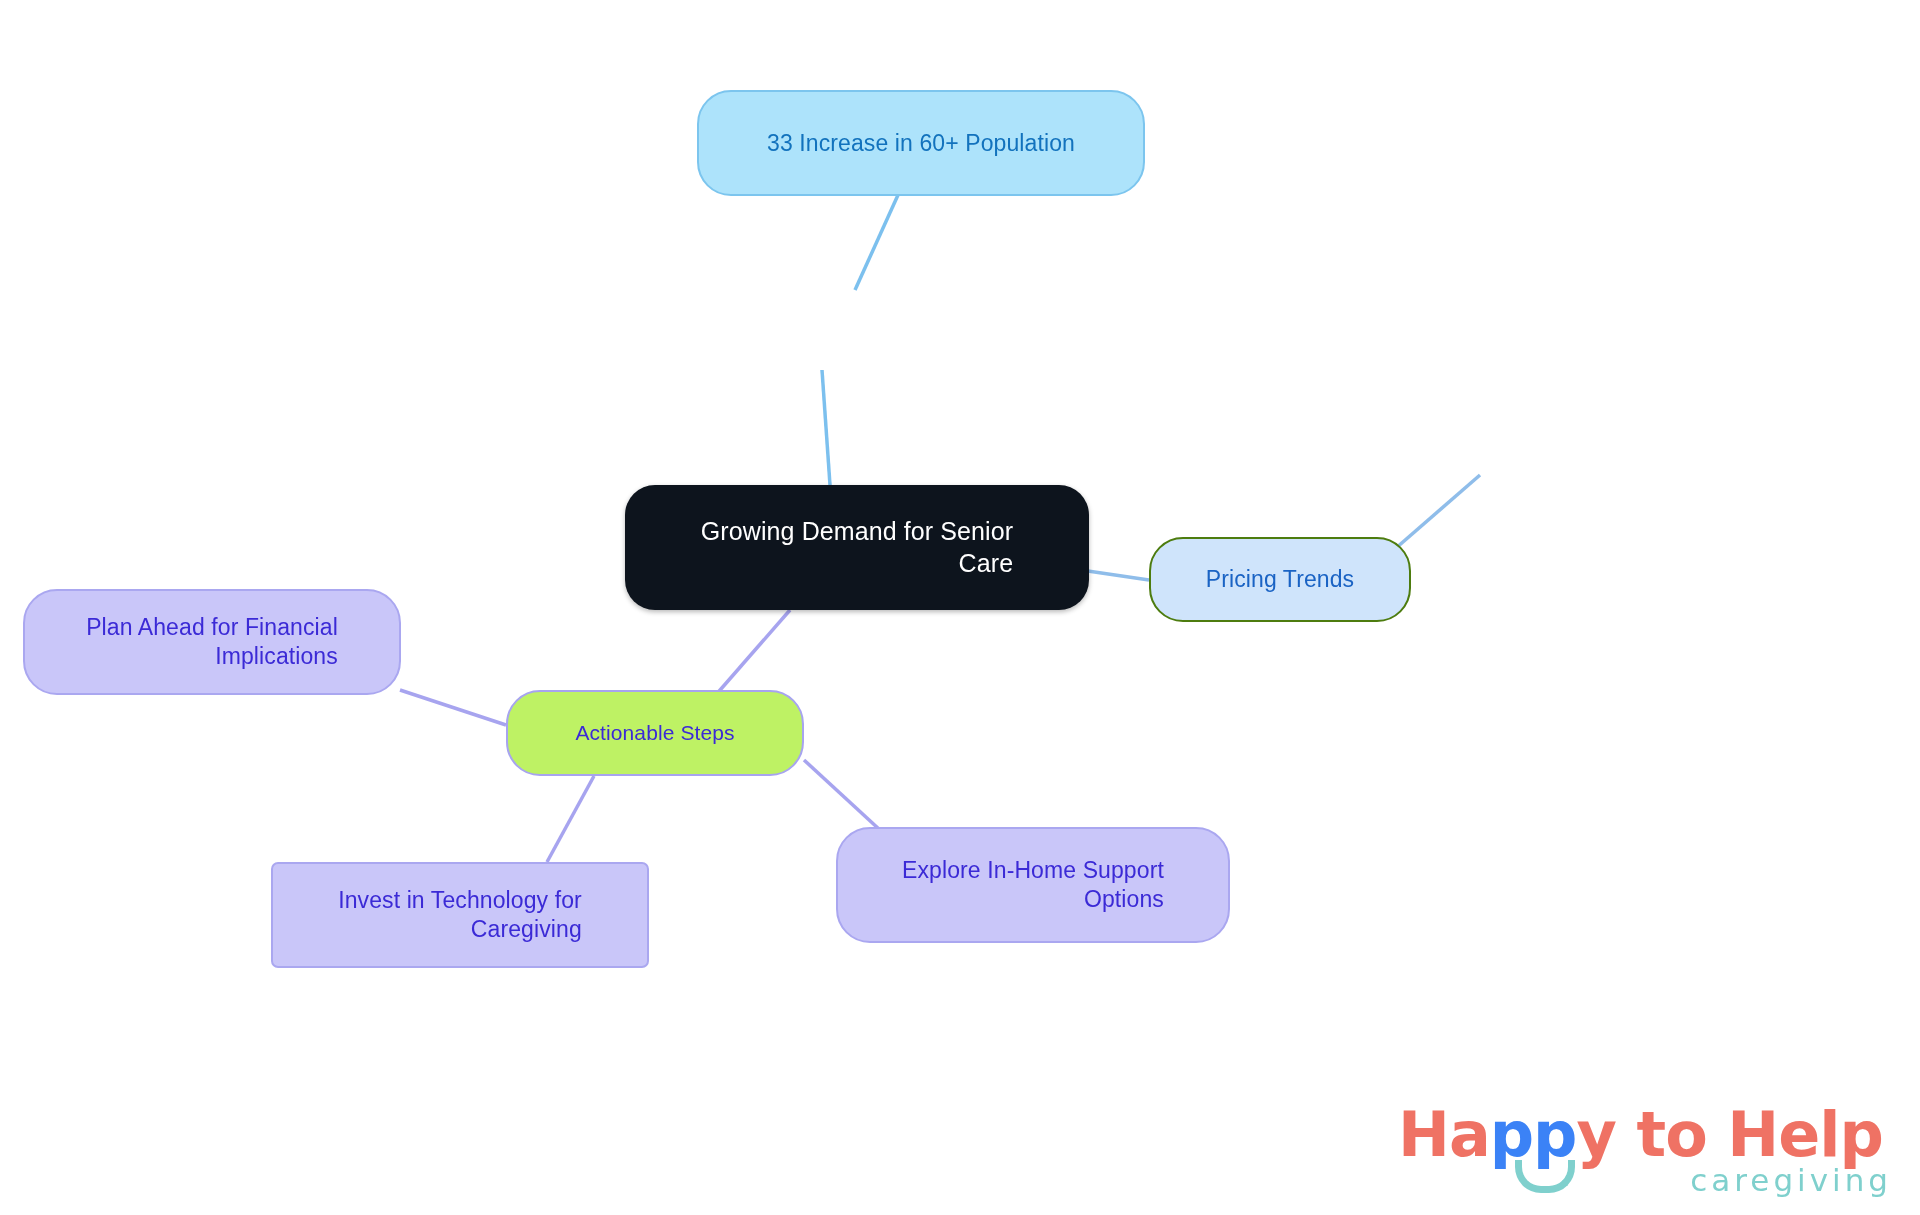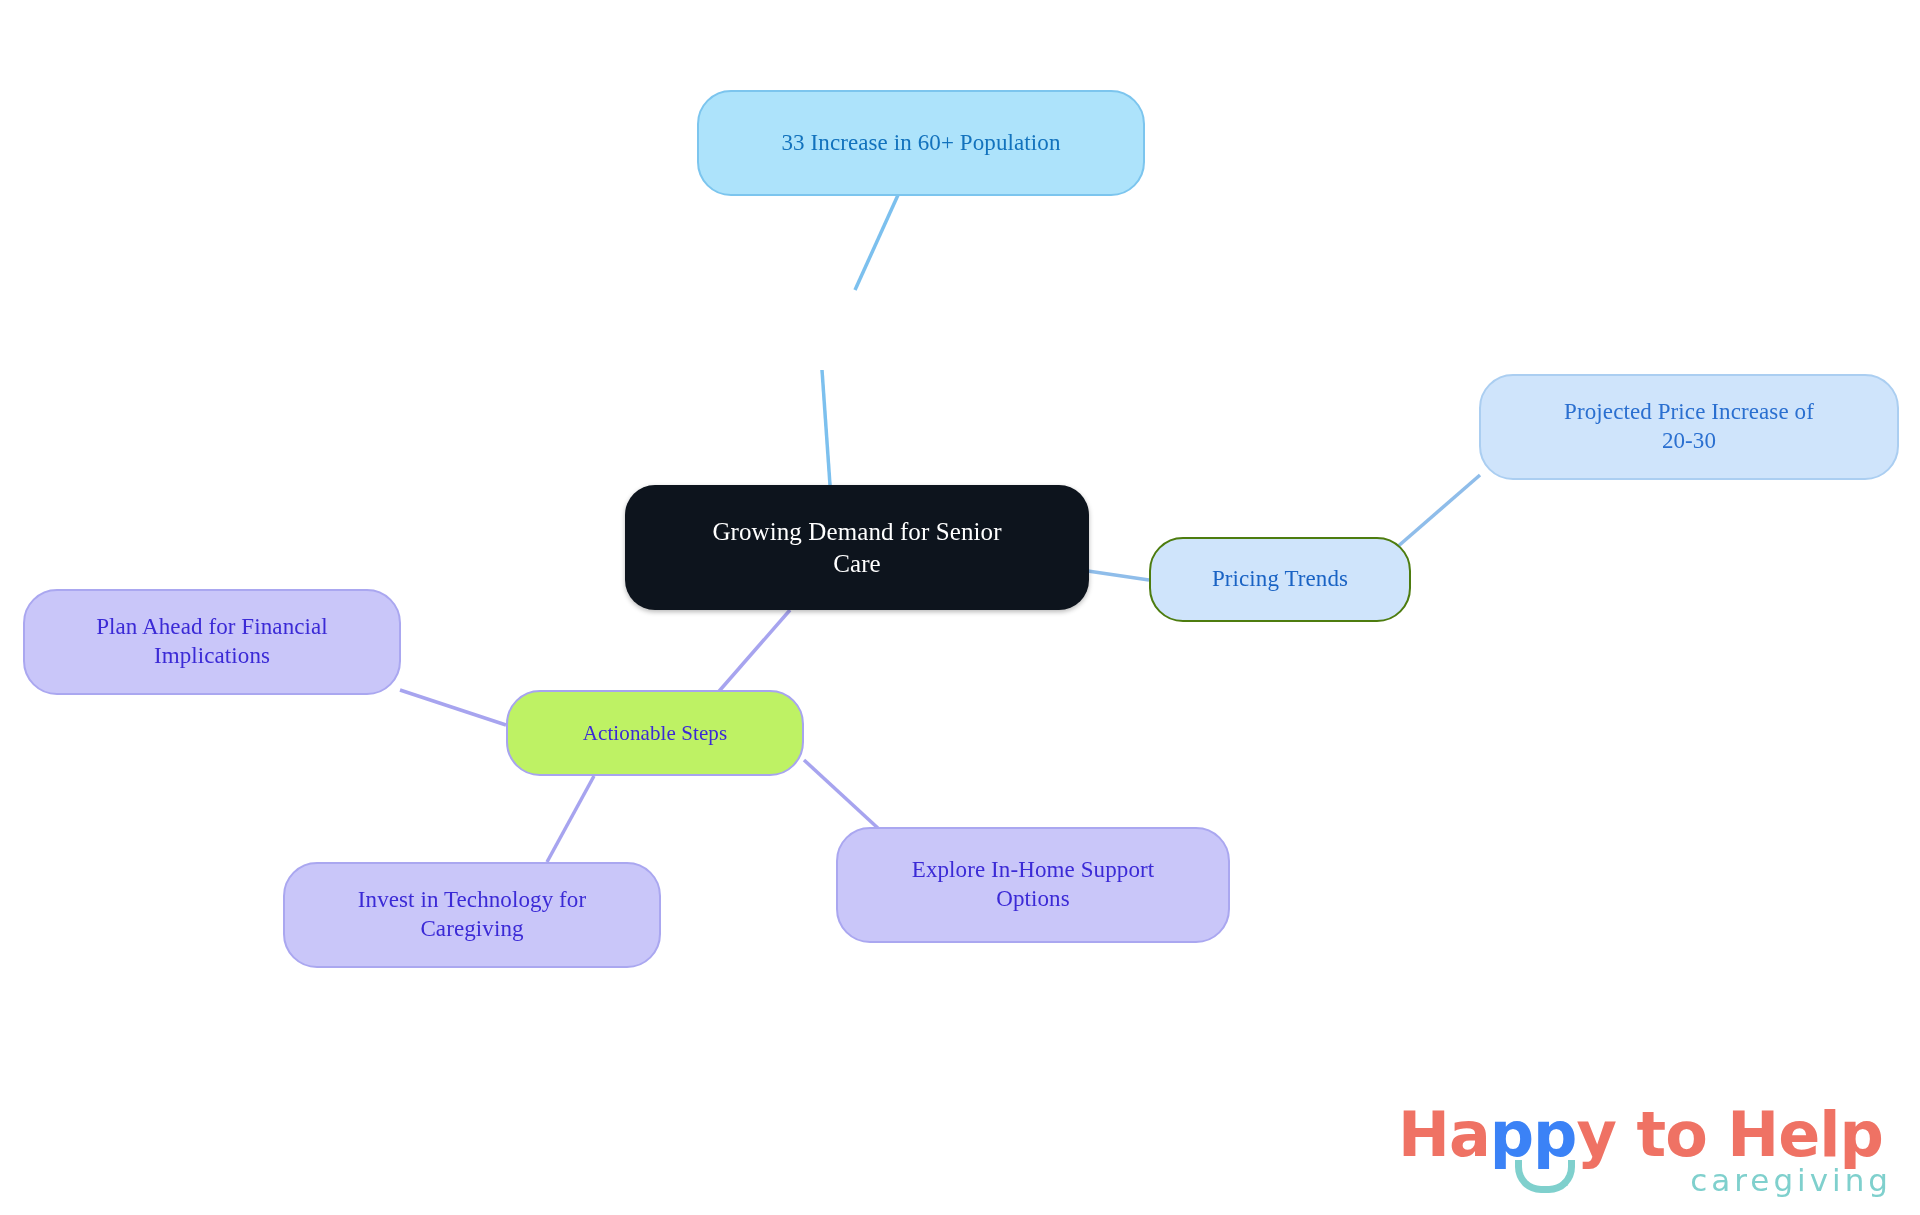--- a/index.html
+++ b/index.html
@@ -28,26 +28,25 @@
     width: 1920px;
     height: 1215px;
     pointer-events: none;
   }
   .node {
     position: absolute;
     box-sizing: border-box;
     display: flex;
     align-items: center;
     justify-content: center;
-    text-align: center;
+    text-align: right;
     border-radius: 34px;
     line-height: 1.26;
     white-space: pre-line;
     letter-spacing: 0.1px;
-    font-family: Liberation Serif, serif;
   }
   
   .node.root {
     background: #0d141d;
     color: #ffffff;
     border: none;
     font-size: 25px;
     border-radius: 30px;
     box-shadow: 0 2px 5px rgba(0,0,0,0.28);
     padding: 0 26px;
@@ -162,29 +161,27 @@
   </svg>
 
   <div class="node root" style="left:625px; top:485px; width:464px; height:125px;">Growing Demand for Senior
 Care</div>
 
 
   <div class="node blue-leaf" style="left:697px; top:90px; width:448px; height:106px;">33 Increase in 60+ Population</div>
 
   <div class="node sblue-branch" style="left:1149px; top:537px; width:262px; height:85px;">Pricing Trends</div>
 
-  <div class="node sblue-leaf" style="left:1479px; top:374px; width:420px; height:106px;">Projected Price Increase of
-20-30</div>
 
   <div class="node purple-branch" style="left:506px; top:690px; width:298px; height:86px;">Actionable Steps</div>
 
   <div class="node purple-leaf" style="left:23px; top:589px; width:378px; height:106px;">Plan Ahead for Financial
 Implications</div>
 
-  <div class="node purple-leaf" style="left:283px; top:862px; width:378px; height:106px;">Invest in Technology for
+  <div class="node purple-leaf" style="left:271px; top:862px; width:378px; height:106px;border-radius:7px;">Invest in Technology for
 Caregiving</div>
 
   <div class="node purple-leaf" style="left:836px; top:827px; width:394px; height:116px;">Explore In-Home Support
 Options</div>
 
   <div id="logo">
     <div class="logo-wordmark"><span>Ha</span><span class="logo-pp">pp</span><span>y to Help</span></div>
     <div class="logo-smile"></div>
     <div class="logo-sub">caregiving</div>
   </div>

